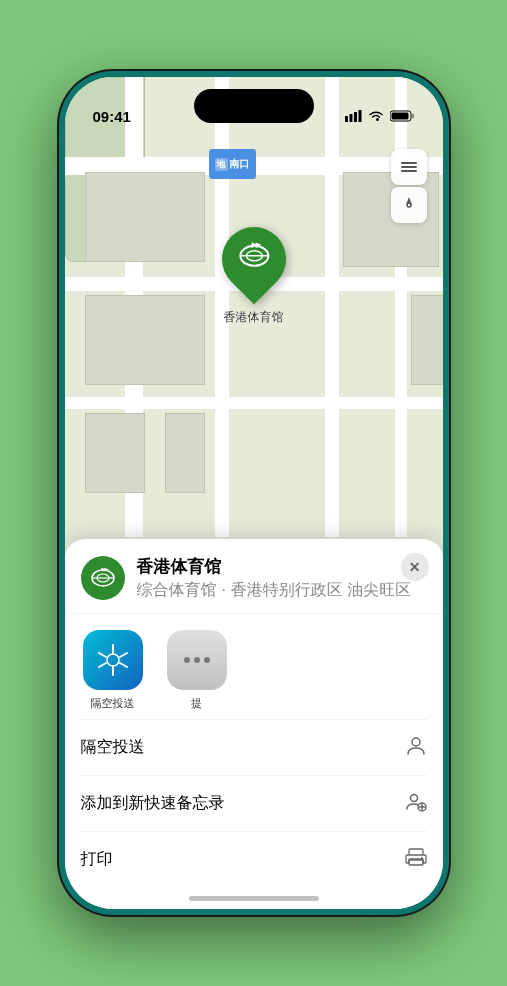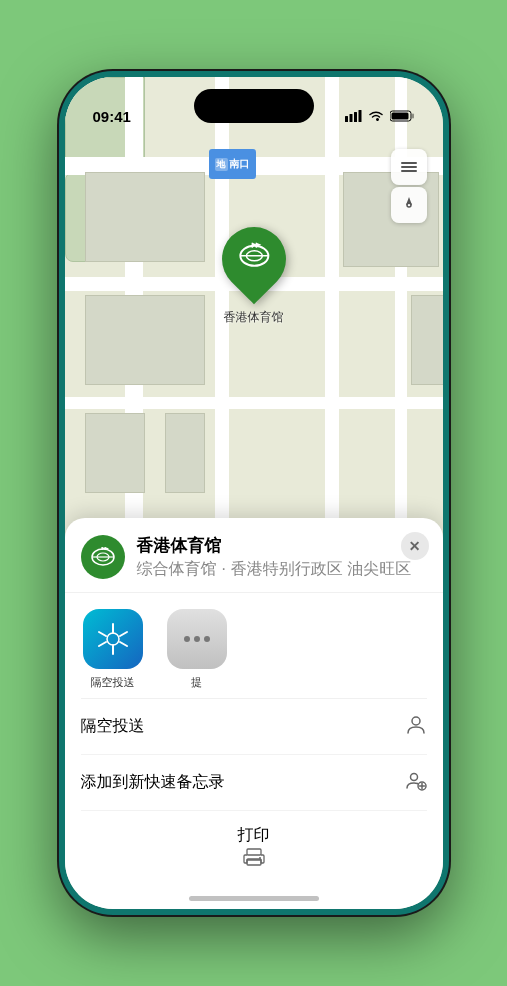--- a/index.html
+++ b/index.html
@@ -282,21 +282,20 @@
     }
     .action-item {
       display: flex;
       align-items: center;
       justify-content: space-between;
       padding: 14px 0;
       border-bottom: 1px solid #f2f2f2;
     }
     .action-item:last-child {
       border-bottom: none;
-      flex-direction: column;
     }
     .action-label {
       font-size: 16px;
       color: #000;
     }
     .action-icon {
       font-size: 20px;
       color: #666;
     }
     

